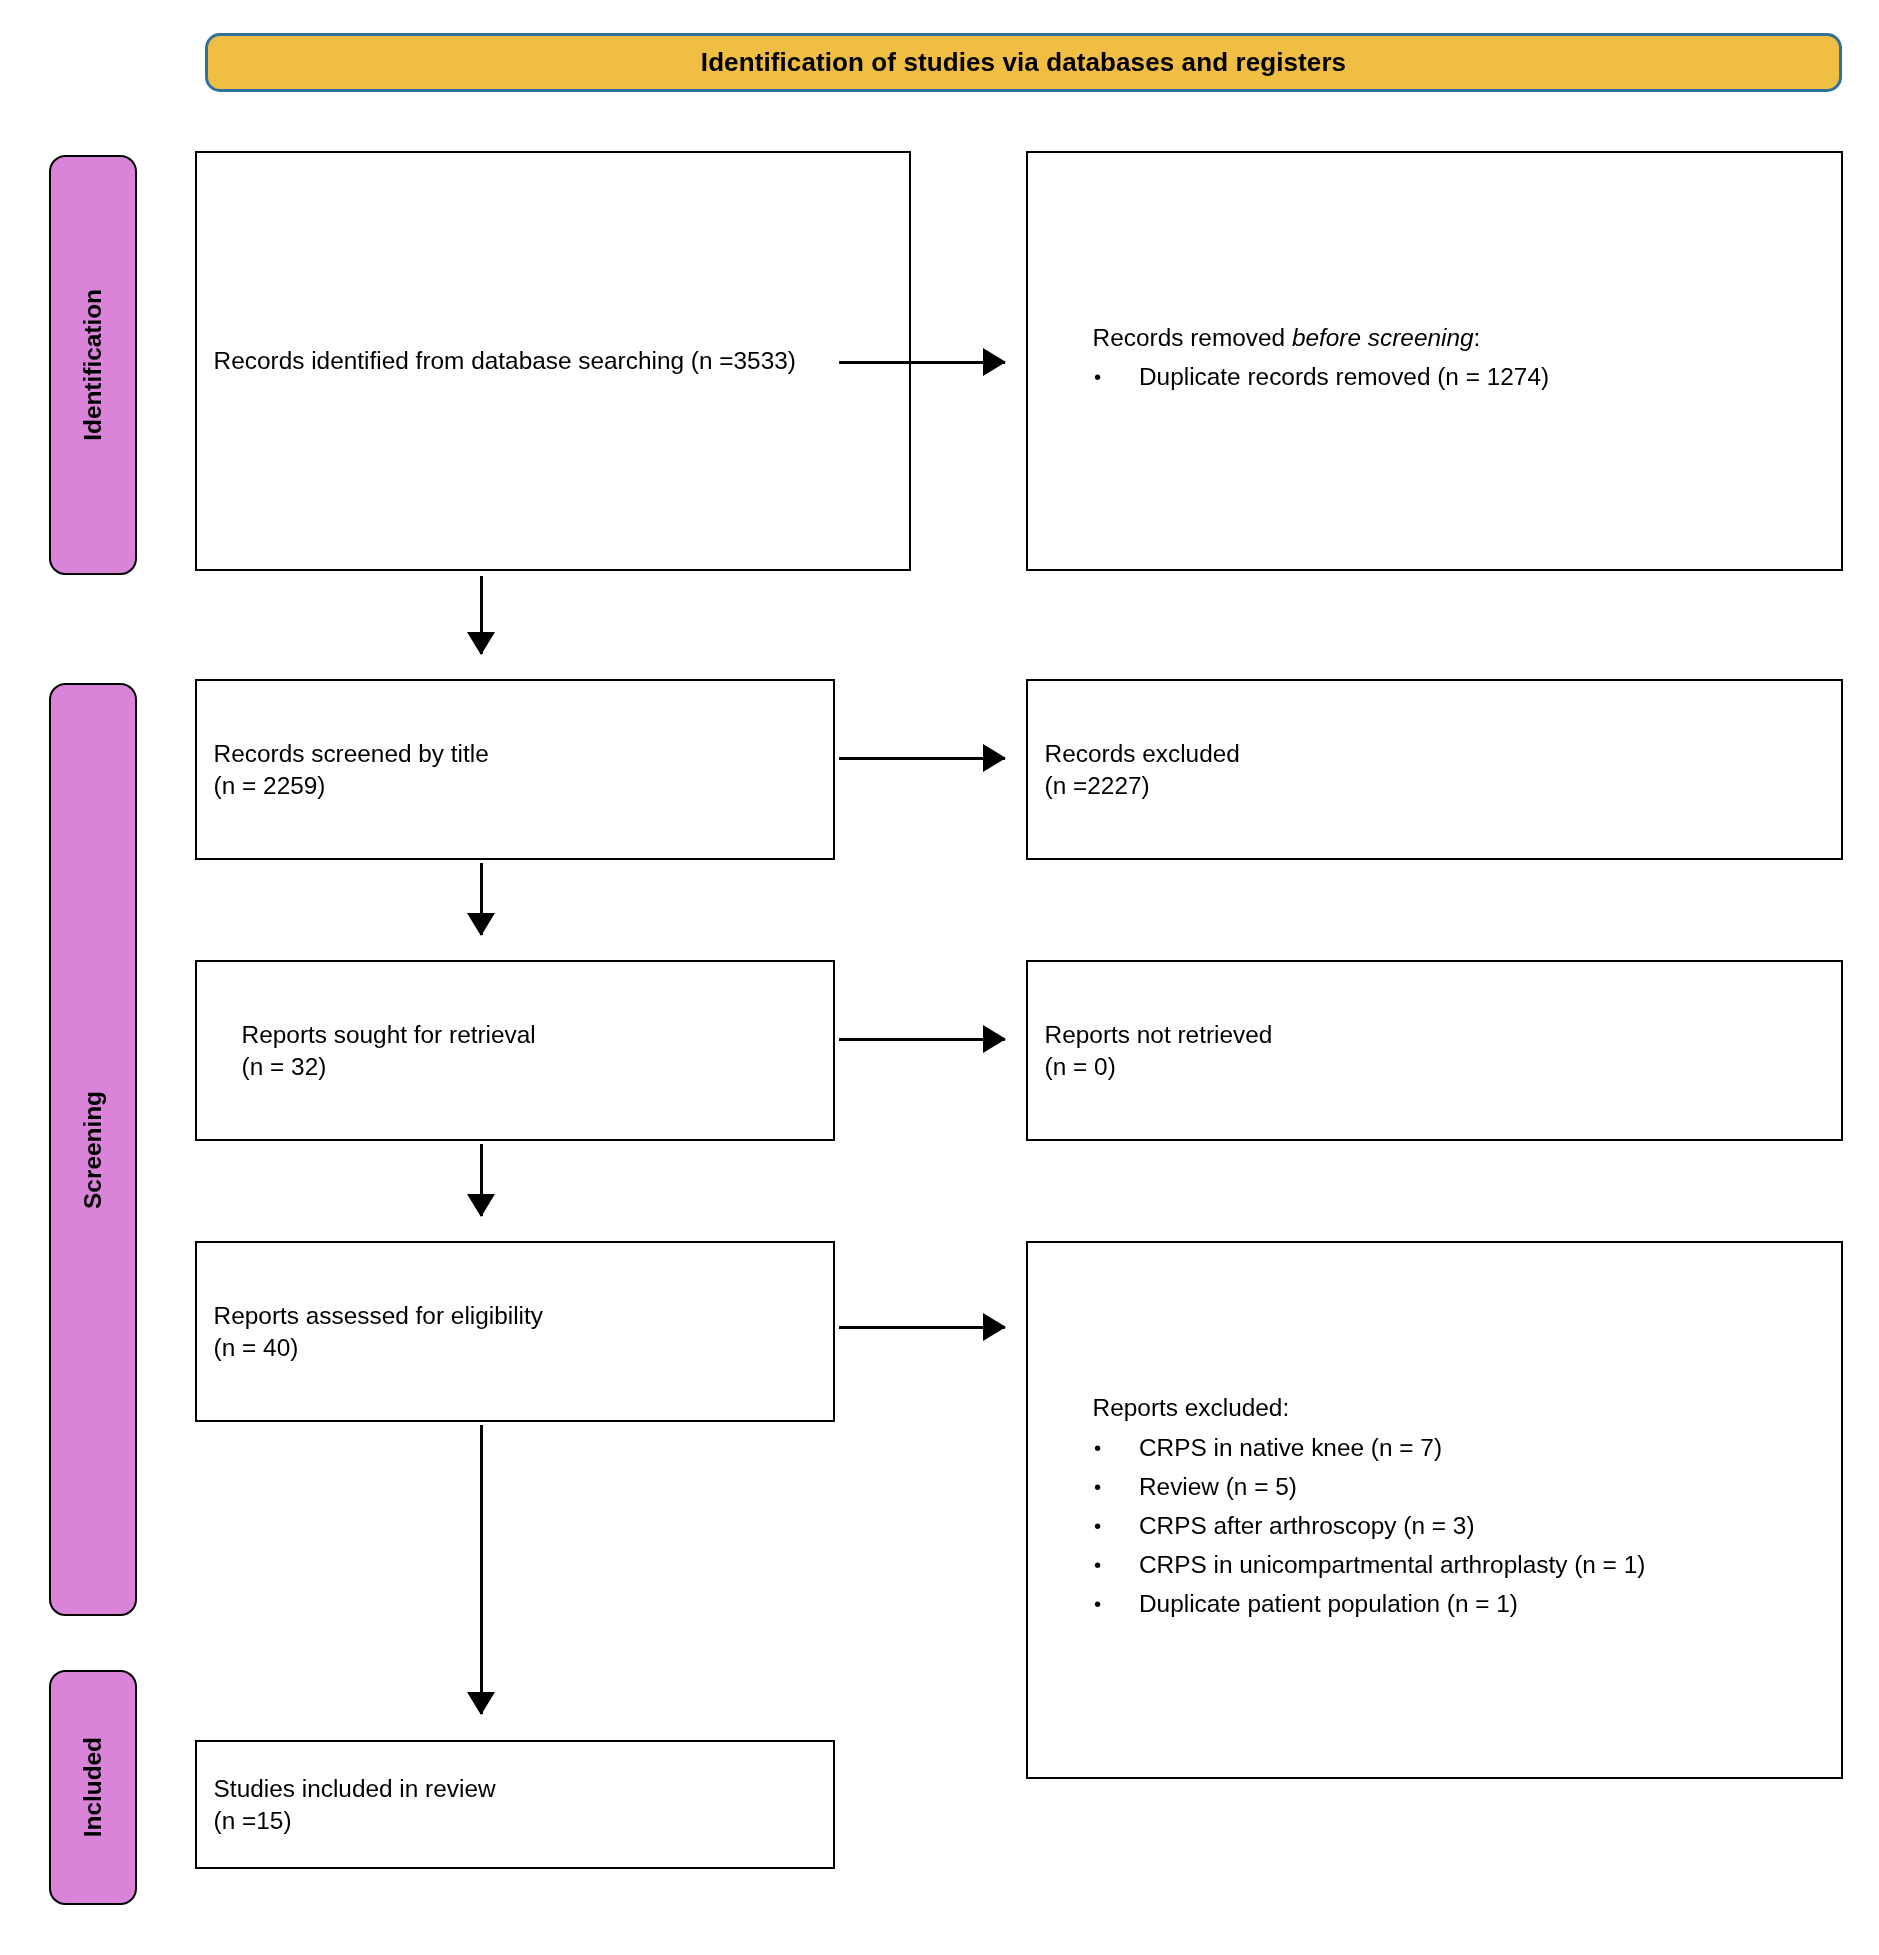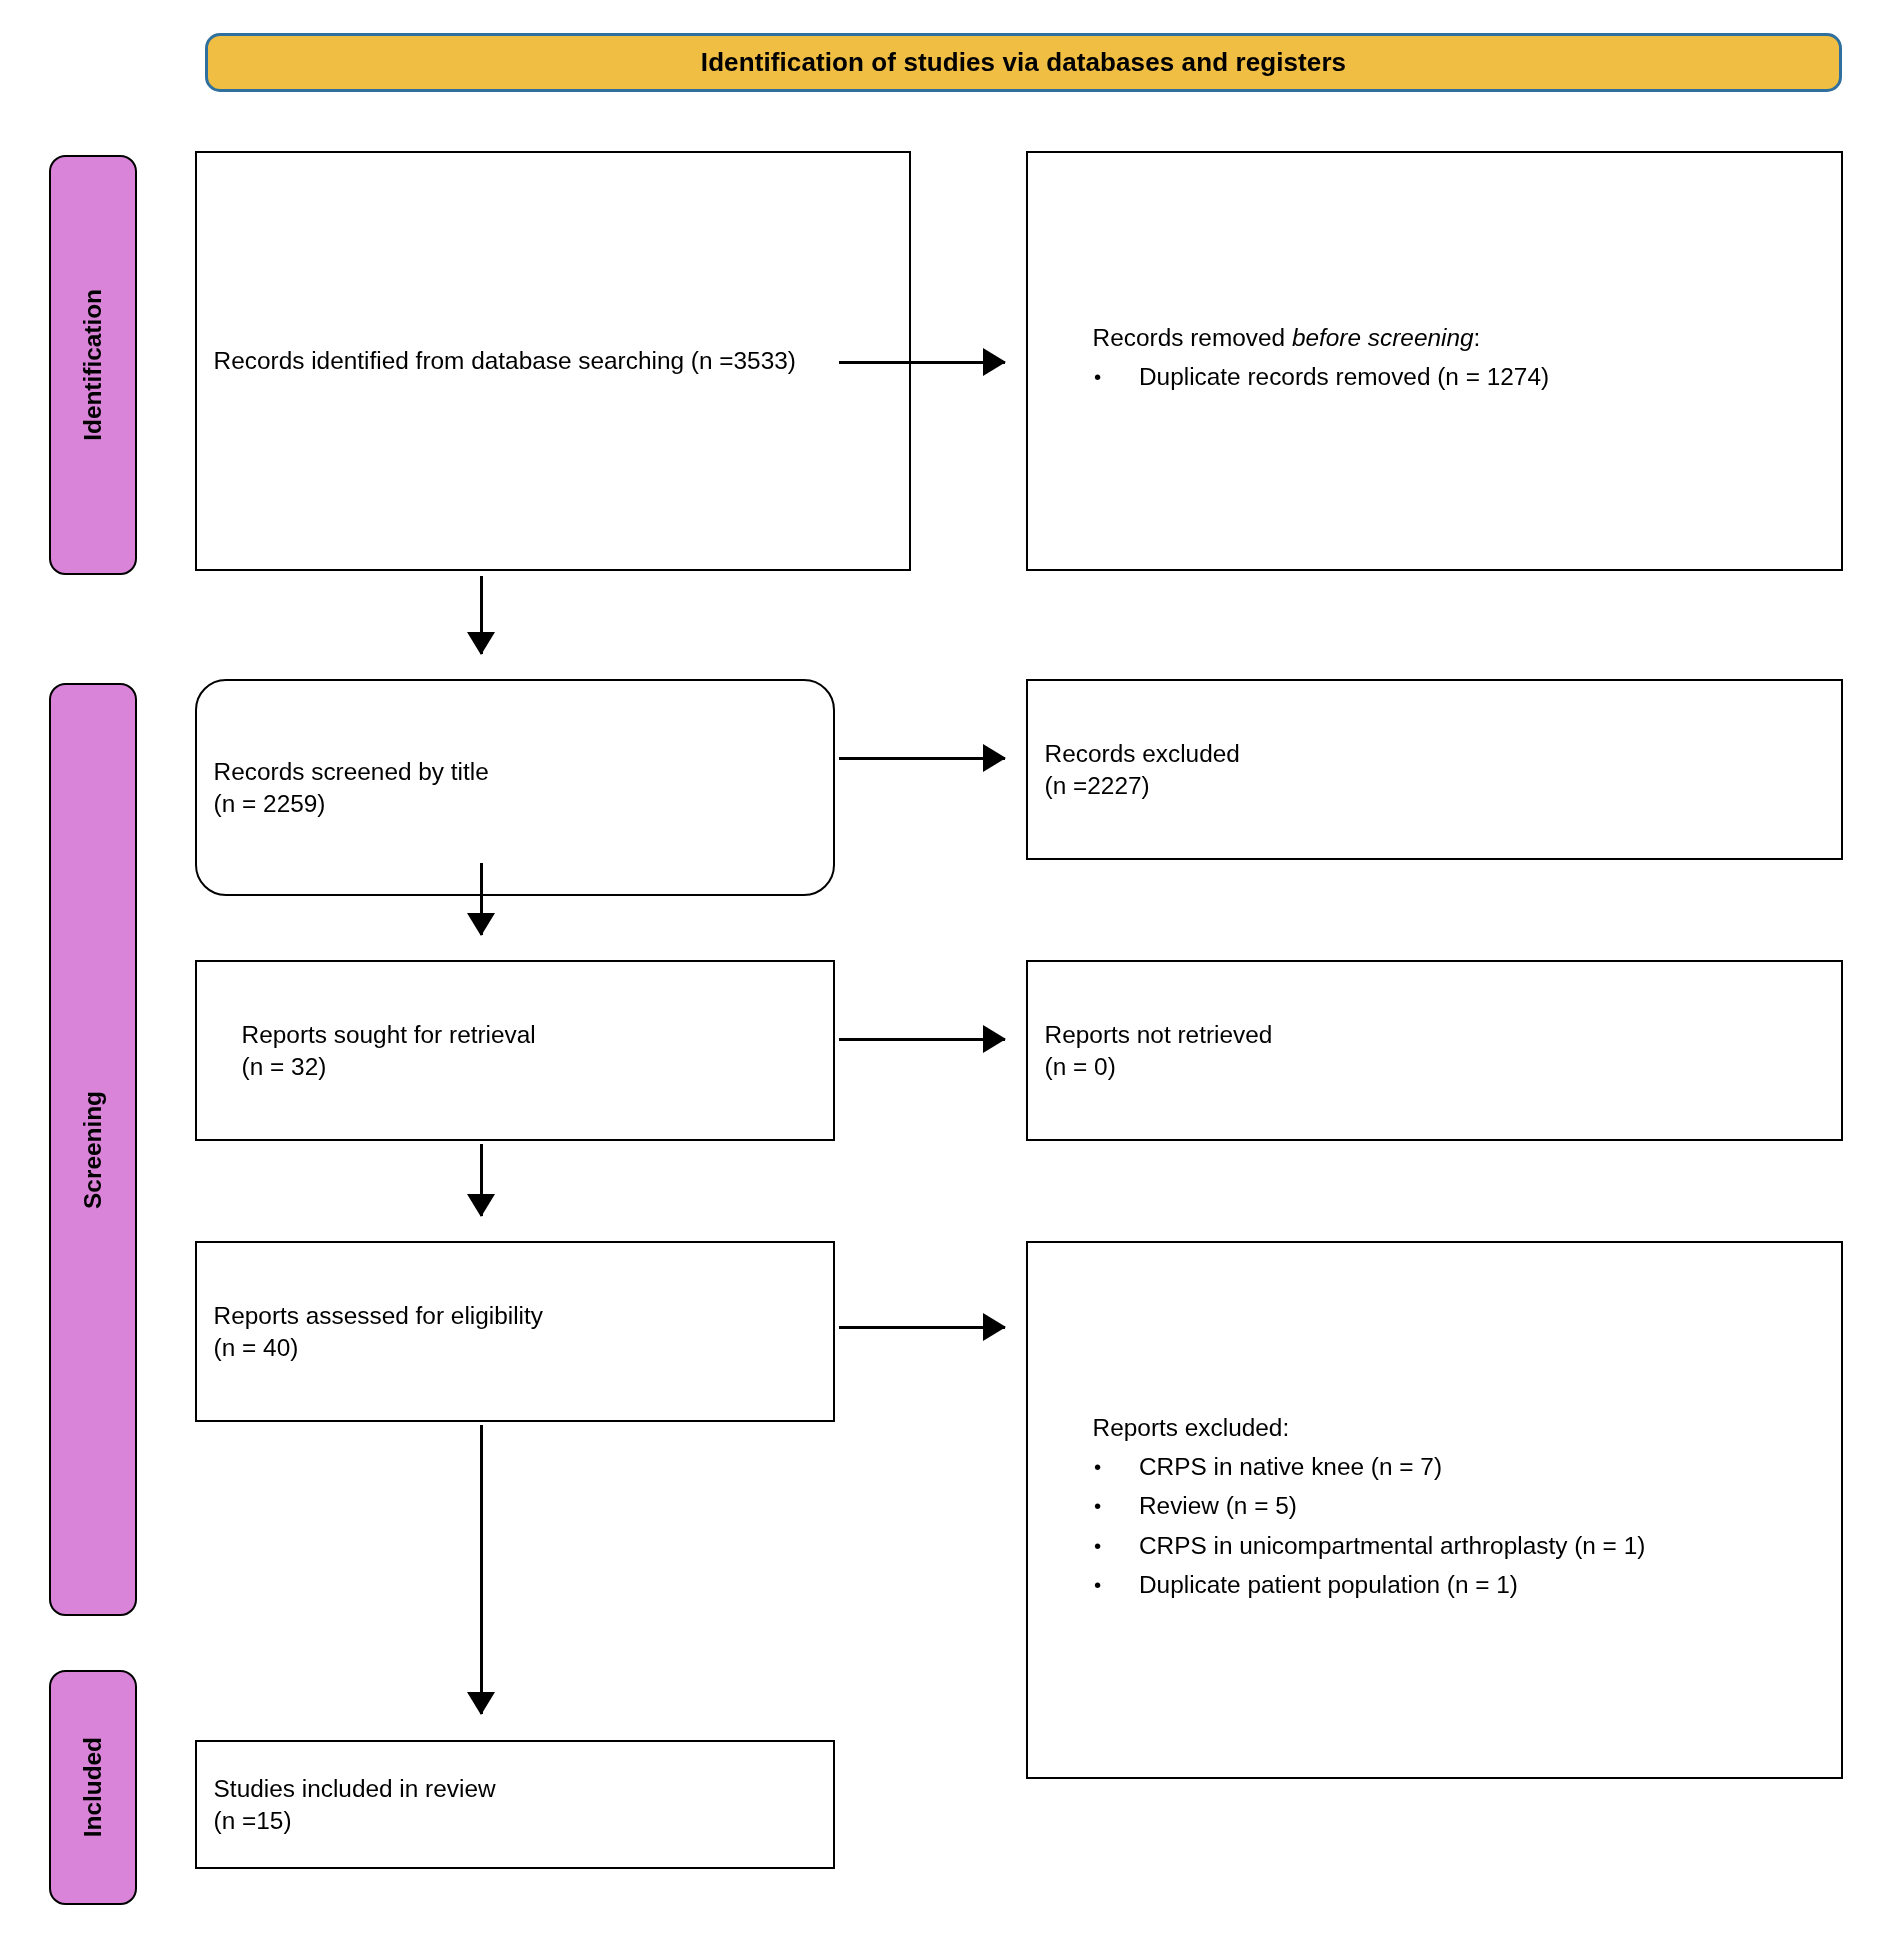--- a/index.html
+++ b/index.html
@@ -103,21 +103,21 @@
     content: "\2022";
     position: absolute;
     left: 0;
     top: 0;
     font-size: 20.5px;
     line-height: 1.52;
   }
 
   
   #box-identified  { left: 195px; top: 151px;  width: 716px; height: 420px; }
-  #box-screened    { left: 195px; top: 679px; width: 640px; height: 217px; border-radius: 31px; }
+  #box-screened    { left: 195px; top: 679px; width: 640px; height: 181px; }
   #box-sought      { left: 195px; top: 960px; width: 640px; height: 181px; padding-left: 28px; }
   #box-assessed    { left: 195px; top: 1241px; width: 640px; height: 181px; }
   #box-included    { left: 195px; top: 1740px; width: 640px; height: 129px; }
 
   
   #box-removed     { left: 1026px; top: 151px;  width: 817px; height: 420px; }
   #box-rec-excl    { left: 1026px; top: 679px; width: 817px; height: 181px; }
   #box-not-retr    { left: 1026px; top: 960px; width: 817px; height: 181px; }
   #box-rep-excl    { left: 1026px; top: 1241px; width: 817px; height: 538px; }
 
@@ -216,20 +216,21 @@
 
 <div class="abs flow-box" id="box-assessed">
   <div class="box-text">Reports assessed for eligibility
 (n = 40)</div>
 </div>
 <div class="abs flow-box" id="box-rep-excl">
   <div class="box-title">Reports excluded:</div>
   <ul class="box-list">
     <li>CRPS in native knee (n = 7)</li>
     <li>Review (n = 5)</li>
+    <li>CRPS after arthroscopy (n = 3)</li>
     <li>CRPS in unicompartmental arthroplasty (n = 1)</li>
     <li>Duplicate patient population (n = 1)</li>
   </ul>
 </div>
 <div class="abs arrow-h" id="arrow-h-4"></div>
 <div class="abs arrow-v" id="arrow-v-4"></div>
 
 <div class="abs flow-box" id="box-included">
   <div class="box-text">Studies included in review
 (n =15)</div>

